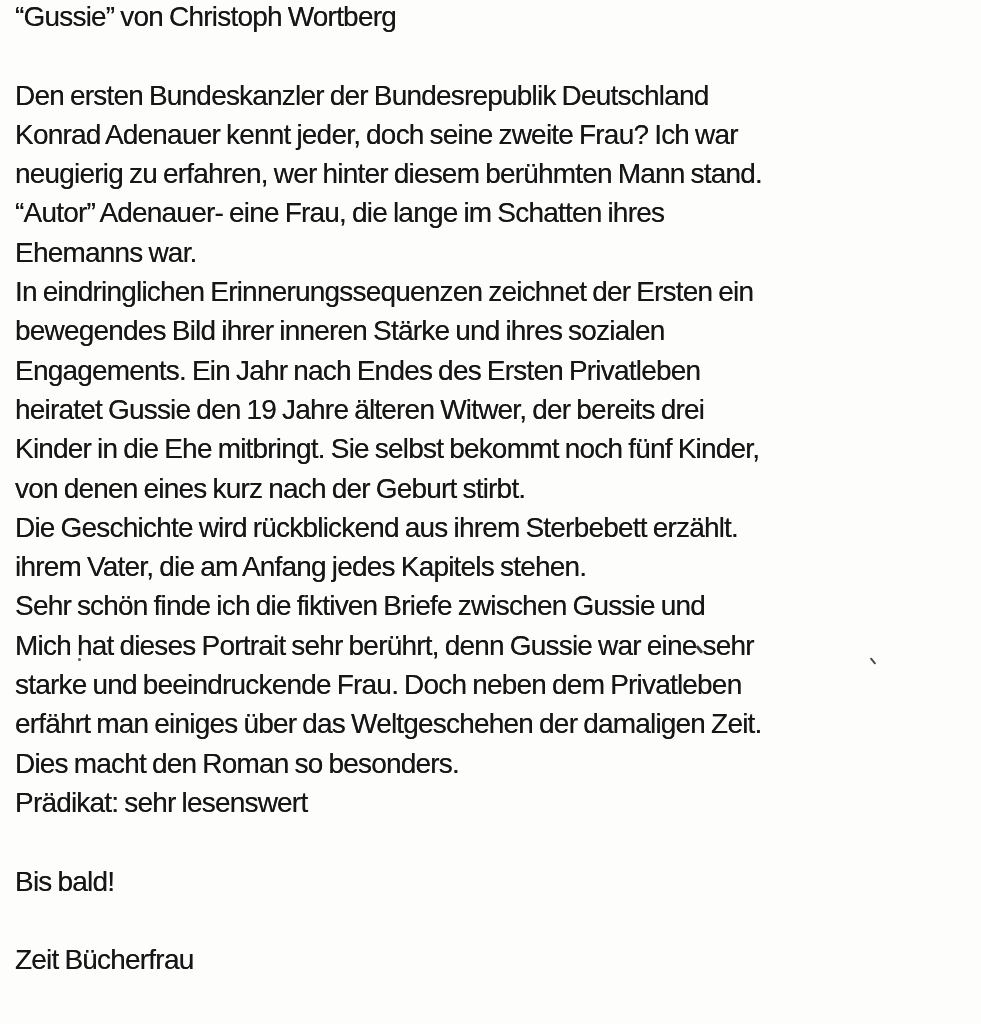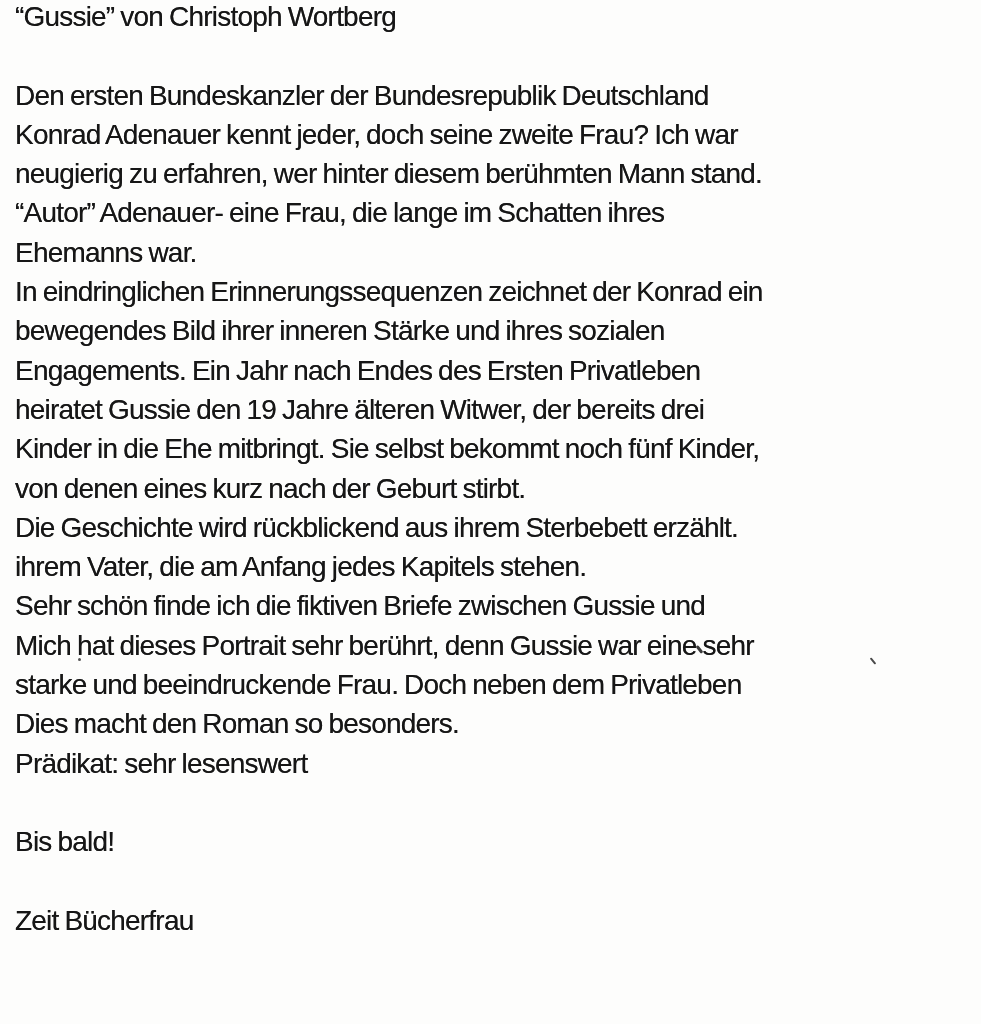--- a/index.html
+++ b/index.html
@@ -61,31 +61,32 @@
   <div class="line">“Gussie” von Christoph Wortberg</div>
 
   <div class="line blank"></div>
 
   <div>
       <div class="line">Den ersten Bundeskanzler der Bundesrepublik Deutschland</div>
       <div class="line">Konrad Adenauer kennt jeder, doch seine zweite Frau? Ich war</div>
       <div class="line">neugierig zu erfahren, wer hinter diesem berühmten Mann stand.</div>
       <div class="line">“Autor” Adenauer- eine Frau, die lange im Schatten ihres</div>
       <div class="line">Ehemanns war.</div>
-      <div class="line">In eindringlichen Erinnerungssequenzen zeichnet der Konrad ein</div>
+      <div class="line">In eindringlichen Erinnerungssequenzen zeichnet der Ersten ein</div>
       <div class="line">bewegendes Bild ihrer inneren Stärke und ihres sozialen</div>
       <div class="line">Engagements. Ein Jahr nach Endes des Ersten Privatleben</div>
       <div class="line">heiratet Gussie den 19 Jahre älteren Witwer, der bereits drei</div>
       <div class="line">Kinder in die Ehe mitbringt. Sie selbst bekommt noch fünf Kinder,</div>
       <div class="line">von denen eines kurz nach der Geburt stirbt.</div>
       <div class="line">Die Geschichte wird rückblickend aus ihrem Sterbebett erzählt.</div>
       <div class="line">ihrem Vater, die am Anfang jedes Kapitels stehen.</div>
       <div class="line">Sehr schön finde ich die fiktiven Briefe zwischen Gussie und</div>
       <div class="line">Mich hat dieses Portrait sehr berührt, denn Gussie war eine sehr</div>
       <div class="line">starke und beeindruckende Frau. Doch neben dem Privatleben</div>
+      <div class="line">erfährt man einiges über das Weltgeschehen der damaligen Zeit.</div>
       <div class="line">Dies macht den Roman so besonders.</div>
       <div class="line">Prädikat: sehr lesenswert</div>
     </div>
 
   <div class="line blank"></div>
 
   <div class="line">Bis bald!</div>
 
   <div class="line blank"></div>
 

